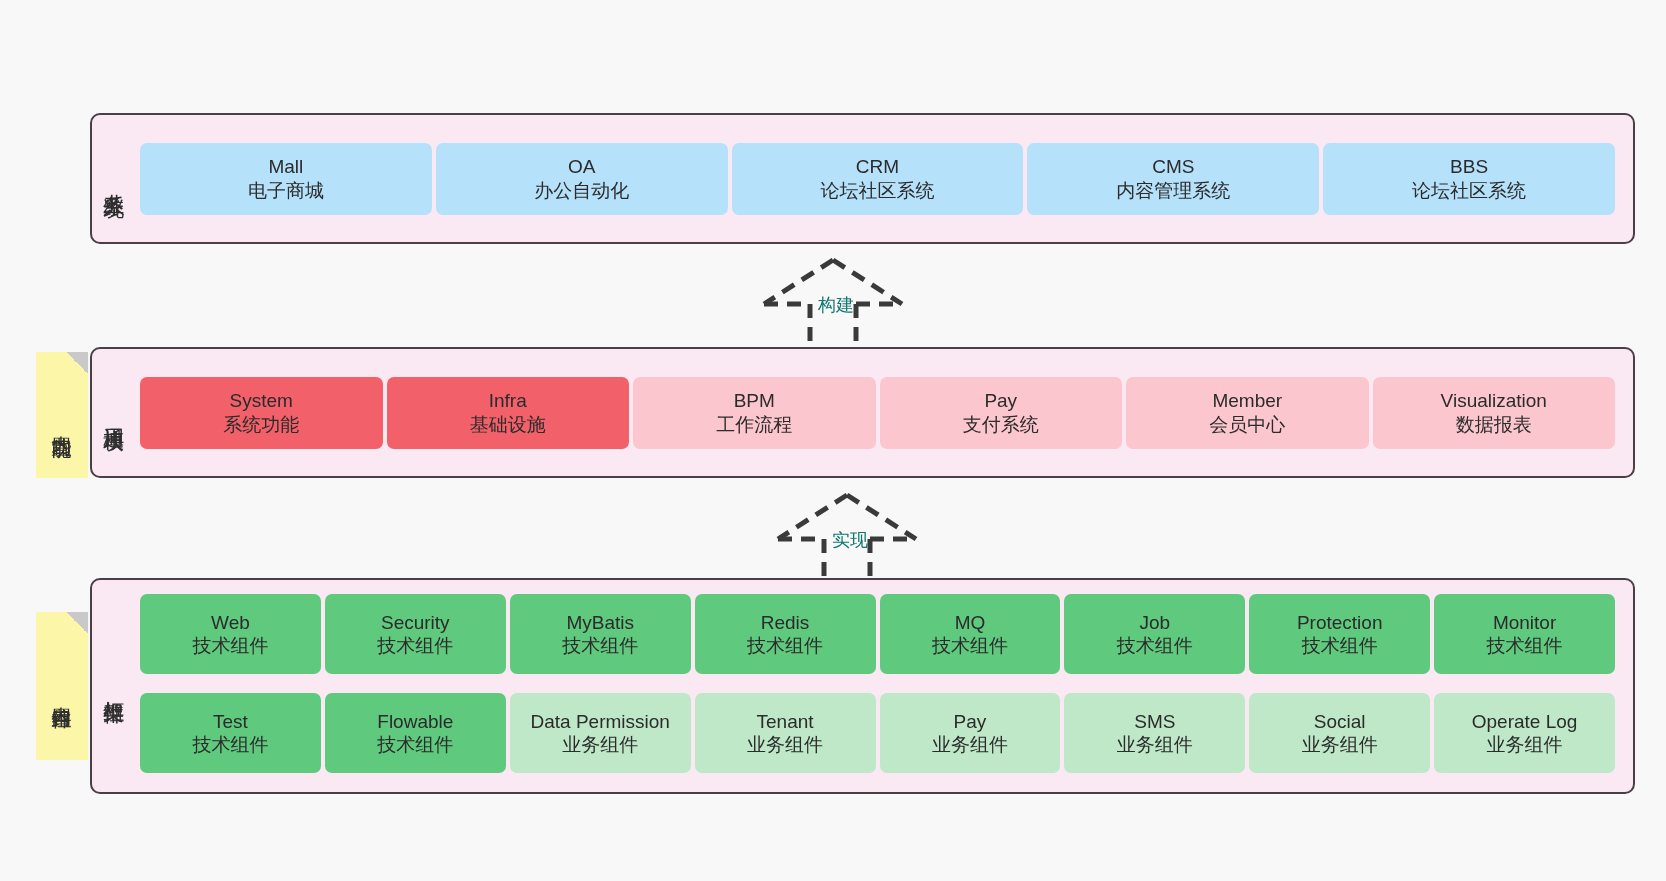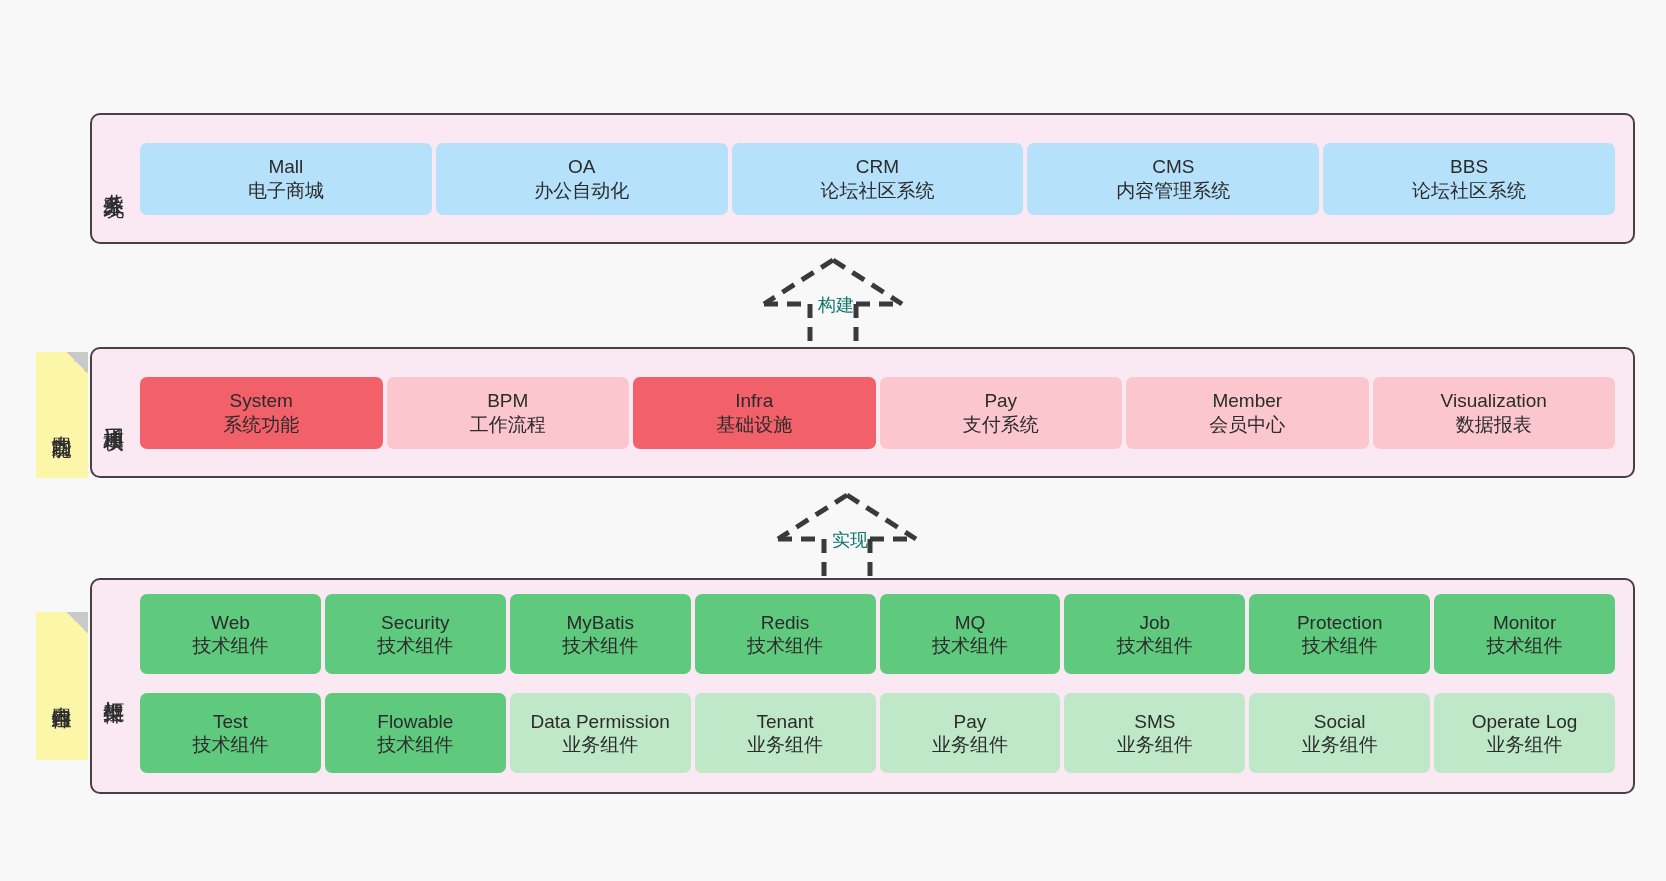--- a/index.html
+++ b/index.html
@@ -188,27 +188,27 @@
   </div>
 
   <div class="layer" id="layer-common">
     <div class="layer-title">通用模块</div>
     <div class="layer-body">
       <div class="row">
         <div class="node red-strong">
           <span class="en">System</span>
           <span class="cn">系统功能</span>
         </div>
+        <div class="node red-strong">
+          <span class="en">Infra</span>
+          <span class="cn">基础设施</span>
+        </div>
         <div class="node red-light">
           <span class="en">BPM</span>
           <span class="cn">工作流程</span>
-        </div>
-        <div class="node red-strong">
-          <span class="en">Infra</span>
-          <span class="cn">基础设施</span>
         </div>
         <div class="node red-light">
           <span class="en">Pay</span>
           <span class="cn">支付系统</span>
         </div>
         <div class="node red-light">
           <span class="en">Member</span>
           <span class="cn">会员中心</span>
         </div>
         <div class="node red-light">

